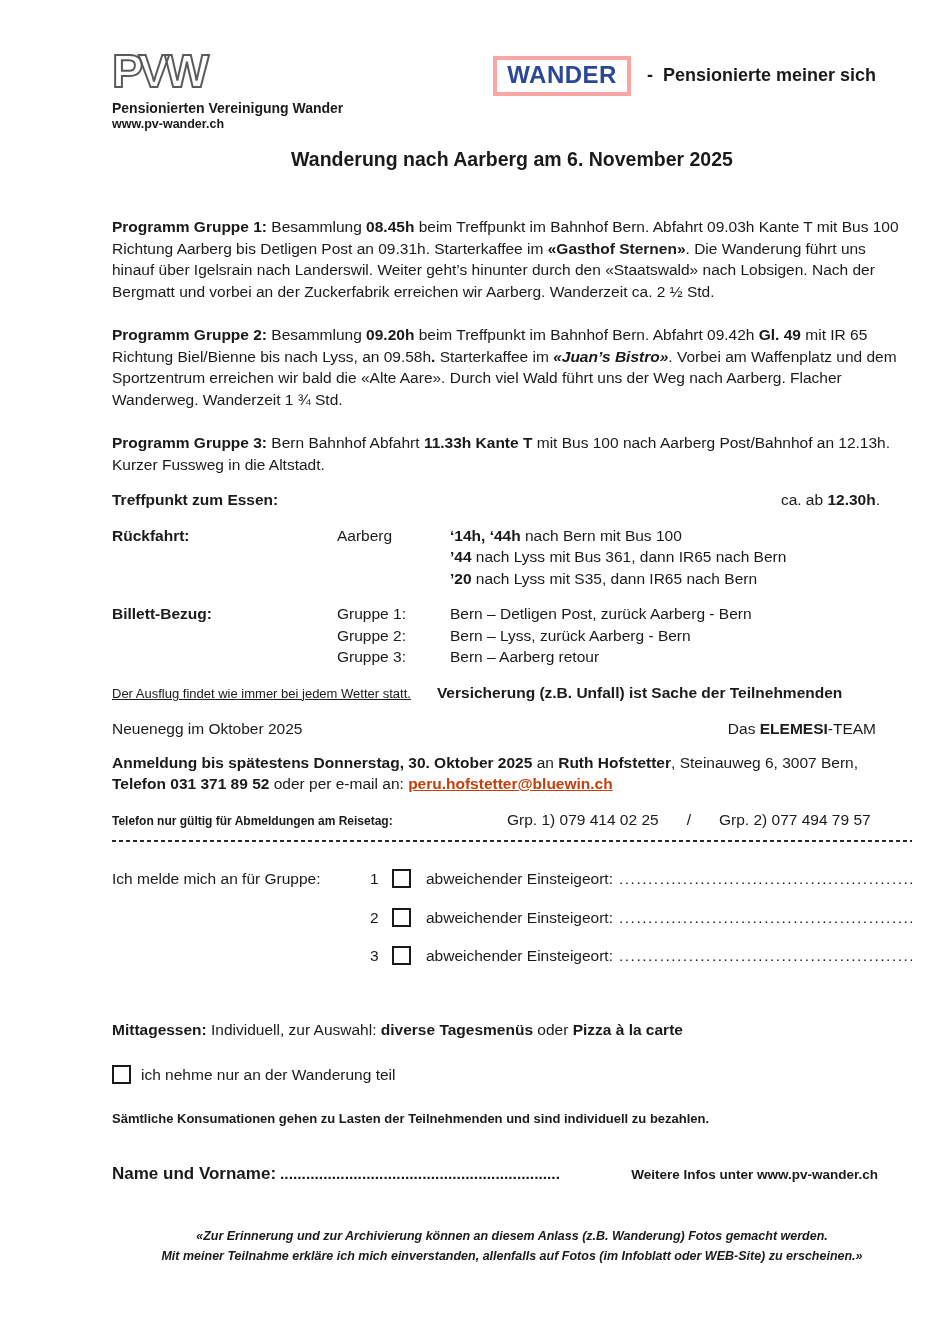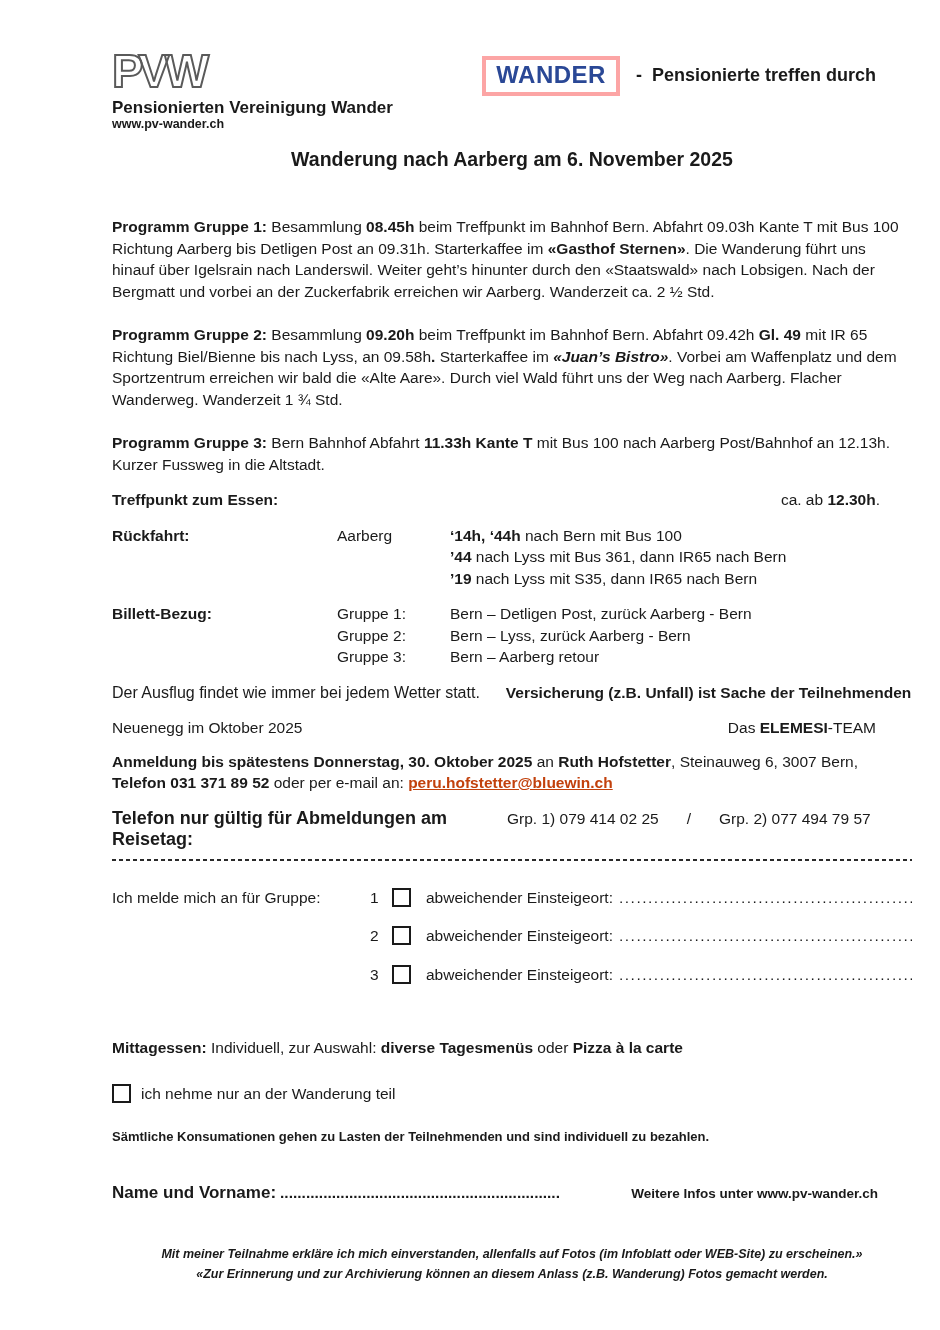--- a/index.html
+++ b/index.html
@@ -17,21 +17,21 @@
   .b{font-weight:bold;}
   .bi{font-weight:bold;font-style:italic;}
   .link{color:#c2410c;font-weight:bold;text-decoration:underline;margin-top:15px;}
 
   
   .header{display:flex;justify-content:space-between;align-items:flex-start;}
   .pvw-logo{
     font-size:47px;font-weight:800;letter-spacing:-5px;line-height:50px;
     color:#ffffff;-webkit-text-stroke:2px #5a5a5a;
   }
-  .org-name{font-size:17px;font-weight:bold;line-height:16px;margin-top:4px;}
+  .org-name{font-size:14px;font-weight:bold;line-height:16px;margin-top:4px;}
   .org-url{font-size:12.5px;font-weight:bold;line-height:16px;}
   .brand{display:flex;align-items:center;margin-top:10px;margin-right:36px;}
   .wander-box{
     display:inline-block;border:4px solid #fca5a5;color:#2a4896;
     font-weight:bold;font-size:24px;letter-spacing:.5px;
     padding:1px 10px 3px 10px;line-height:28px;
   }
   .tagline-dash{font-weight:bold;font-size:18px;margin:0 10px 0 16px;}
   .tagline{font-weight:bold;font-size:18px;}
 
@@ -46,31 +46,31 @@
 
   .row3{display:flex;margin-top:14px;}
   .col-label{width:225px;flex-shrink:0;font-weight:bold;}
   .col-mid{width:113px;flex-shrink:0;}
   .col-mid.bold{font-weight:normal;}
   .col-rest{flex:1;}
   .time-cell{margin-left:auto;padding-right:32px;}
 
   .notes{margin-top:14px;}
   .note-line1{display:flex;align-items:baseline;}
-  .note-line1 .lead{font-size:16px;}
+  .note-line1 .lead{font-size:13px;text-decoration:underline;}
   .note-line1 .ins{font-weight:bold;font-size:15.5px;margin-left:26px;}
   .note-line2{font-size:13.5px;line-height:19px;}
 
   .dateline{display:flex;margin-top:14px;}
   .dateline .right{margin-left:auto;padding-right:36px;}
 
   .registration{margin-top:12px;}
 
   .cancel-row{display:flex;align-items:baseline;margin-top:14px;}
-  .cancel-label{font-weight:bold;font-size:18px;width:395px;flex-shrink:0;}
+  .cancel-label{font-weight:bold;font-size:12px;width:395px;flex-shrink:0;}
   .cancel-nums{display:flex;align-items:baseline;}
   .cancel-sep{margin:0 28px;}
 
   .divider{
     margin-top:8px;height:2px;width:800px;
     background:repeating-linear-gradient(90deg,#2a2a2a 0 4px,transparent 4px 7px);
   }
 
   .signup{margin-top:26px;}
   .signup-row{display:flex;align-items:center;margin-bottom:17px;}
@@ -104,42 +104,42 @@
 
   <div class="header">
     <div>
       <div class="pvw-logo">PVW</div>
       <div class="org-name">Pensionierten Vereinigung Wander</div>
       <div class="org-url">www.pv-wander.ch</div>
     </div>
     <div class="brand">
       <span class="wander-box">WANDER</span>
       <span class="tagline-dash">-</span>
-      <span class="tagline">Pensionierte treffen durch</span>
+      <span class="tagline">Pensionierte meiner sich</span>
     </div>
   </div>
 
   <h1 class="title">Wanderung nach Aarberg am 6. November 2025</h1>
 
   <p class="para p1"><span class="b">Programm Gruppe 1: </span><span>Besammlung </span><span class="b">08.45h</span><span> beim Treffpunkt im Bahnhof Bern. Abfahrt 09.03h Kante T mit Bus 100 Richtung Aarberg bis Detligen Post an 09.31h. Starterkaffee im </span><span class="b">«Gasthof Sternen»</span><span>. Die Wanderung führt uns hinauf über Igelsrain nach Landerswil. Weiter geht’s hinunter durch den «Staatswald» nach Lobsigen. Nach der Bergmatt und vorbei an der Zuckerfabrik erreichen wir Aarberg.  Wanderzeit ca. 2 ½  Std.</span></p>
   <p class="para pnext"><span class="b">Programm Gruppe 2: </span><span>Besammlung </span><span class="b">09.20h</span><span> beim Treffpunkt im Bahnhof Bern. Abfahrt 09.42h </span><span class="b">Gl. 49</span><span> mit IR 65 Richtung Biel/Bienne bis nach Lyss, an 09.58h</span><span class="b">.</span><span> Starterkaffee im </span><span class="bi">«Juan’s Bistro»</span><span>. Vorbei am Waffenplatz und dem Sportzentrum erreichen wir bald die «Alte Aare». Durch viel Wald führt uns der Weg nach Aarberg. Flacher Wanderweg. Wanderzeit 1 ¾ Std.</span></p>
   <p class="para pnext"><span class="b">Programm Gruppe 3: </span><span>Bern Bahnhof Abfahrt </span><span class="b">11.33h Kante T</span><span> mit Bus 100 nach Aarberg Post/Bahnhof an 12.13h. Kurzer Fussweg in die Altstadt.</span></p>
 
   <div class="row3">
     <div class="col-label">Treffpunkt zum Essen:</div>
     <div class="time-cell"><span>ca. ab </span><span class="b">12.30h</span><span>.</span></div>
   </div>
 
   <div class="row3">
     <div class="col-label">Rückfahrt:</div>
     <div class="col-mid bold">Aarberg</div>
     <div class="col-rest">
       <div><span class="b">‘14h, ‘44h</span><span> nach Bern mit Bus 100</span></div>
       <div><span class="b">’44</span><span> nach Lyss mit Bus 361, dann IR65 nach Bern</span></div>
-      <div><span class="b">’19</span><span> nach Lyss mit S35, dann IR65 nach Bern</span></div>
+      <div><span class="b">’20</span><span> nach Lyss mit S35, dann IR65 nach Bern</span></div>
     </div>
   </div>
 
   <div class="row3">
     <div class="col-label">Billett-Bezug:</div>
     <div class="col-rest">
       <div style="display:flex">
         <div class="col-mid">Gruppe 1:</div>
         <div>Bern – Detligen Post, zurück Aarberg - Bern</div>
       </div>
@@ -214,17 +214,17 @@
 
   <div class="name-row">
     <div class="name-left">
       <span class="name-label">Name und Vorname:</span>
       <span class="name-dots">............................................................................................</span>
     </div>
     <div class="infos-right">Weitere Infos unter www.pv-wander.ch</div>
   </div>
 
   <div class="footer">
+    <div>«Zur Erinnerung und zur Archivierung können an diesem Anlass (z.B. Wanderung) Fotos gemacht werden.</div>
     <div>Mit meiner Teilnahme erkläre ich mich einverstanden, allenfalls auf Fotos (im Infoblatt oder WEB-Site) zu erscheinen.»</div>
-    <div>«Zur Erinnerung und zur Archivierung können an diesem Anlass (z.B. Wanderung) Fotos gemacht werden.</div>
   </div>
 
 </div>
 
 </body></html>

